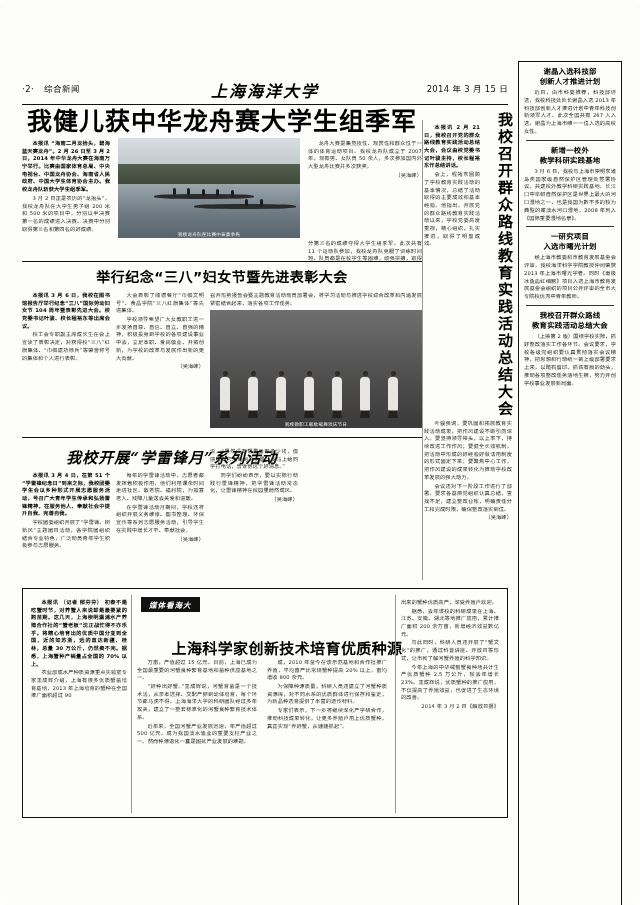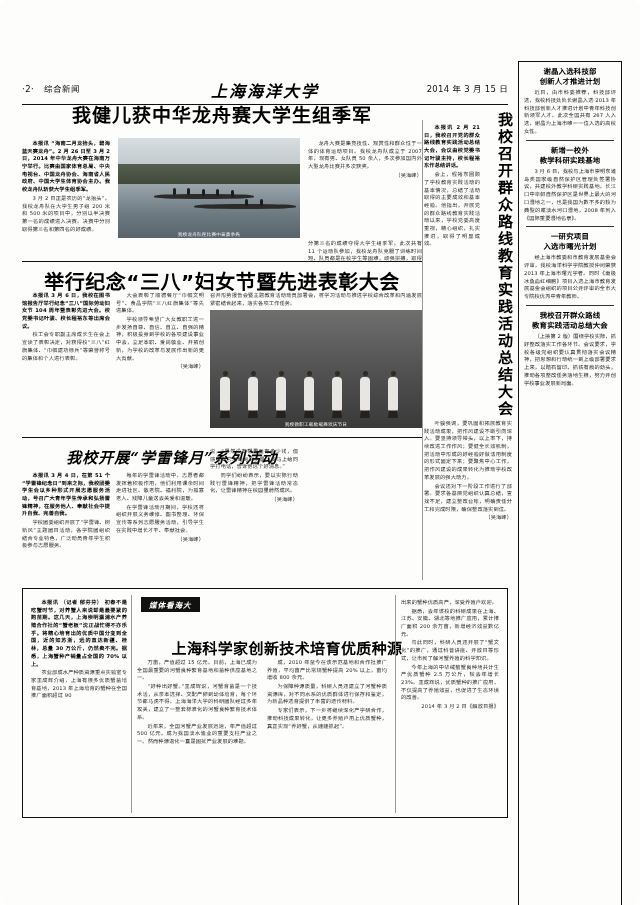--- a/index.html
+++ b/index.html
@@ -42,29 +42,29 @@
     font-size:8.5px;color:#111;letter-spacing:.3px;
   }
   .mh-rule{
     position:absolute;left:22px;top:104px;width:486px;height:0;
     border-top:1.2px solid #111;
   }
   
   .headline1{
     position:absolute;left:22px;top:107px;width:400px;
     text-align:center;
-    font-size:19px;font-weight:bold;letter-spacing:1px;
-    font-family:Liberation Mono, monospace;
+    font-size:25px;font-weight:bold;letter-spacing:1px;
+    font-family:Liberation Sans, sans-serif;
     color:#000;line-height:1.15;
     white-space:nowrap;
   }
   .headline2{
     position:absolute;left:22px;top:266px;width:400px;
     text-align:center;
-    font-size:20px;font-weight:bold;letter-spacing:.5px;
+    font-size:14px;font-weight:bold;letter-spacing:.5px;
     color:#000;white-space:nowrap;
   }
   .headline3{
     position:absolute;left:22px;top:446px;width:300px;
     text-align:center;
     font-size:15px;font-weight:bold;letter-spacing:1px;
     font-family:"DejaVu Serif","Liberation Serif",serif;
     font-style:italic;color:#000;white-space:nowrap;
   }
   

